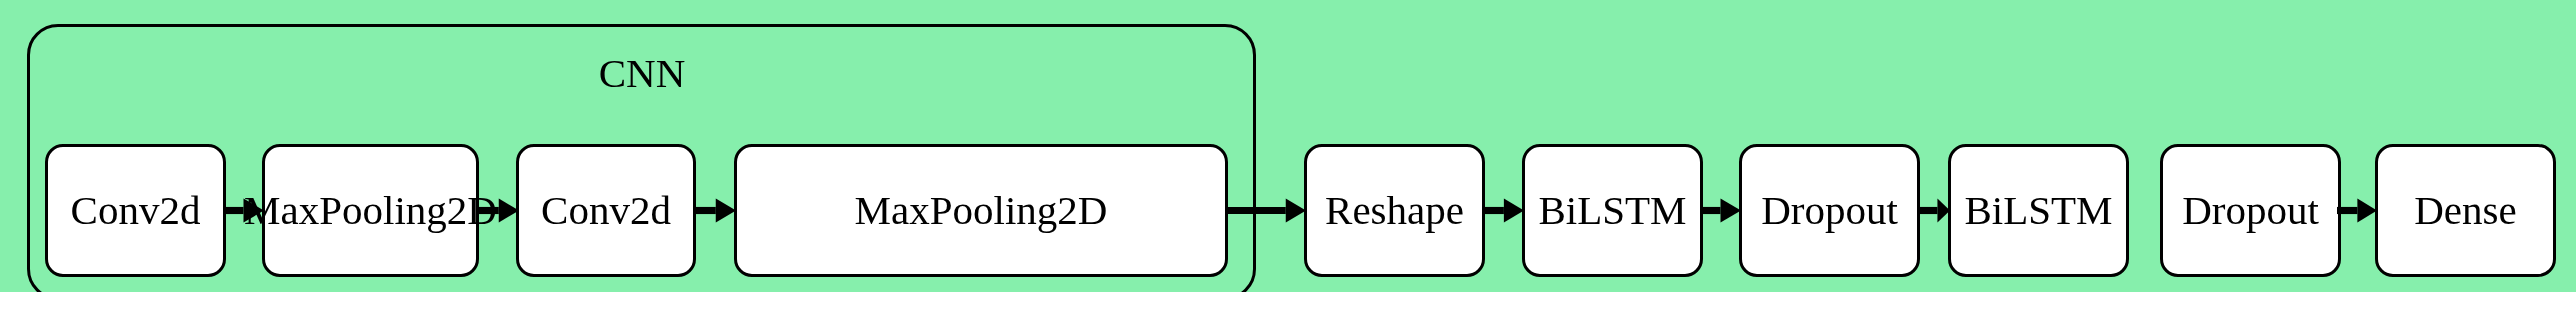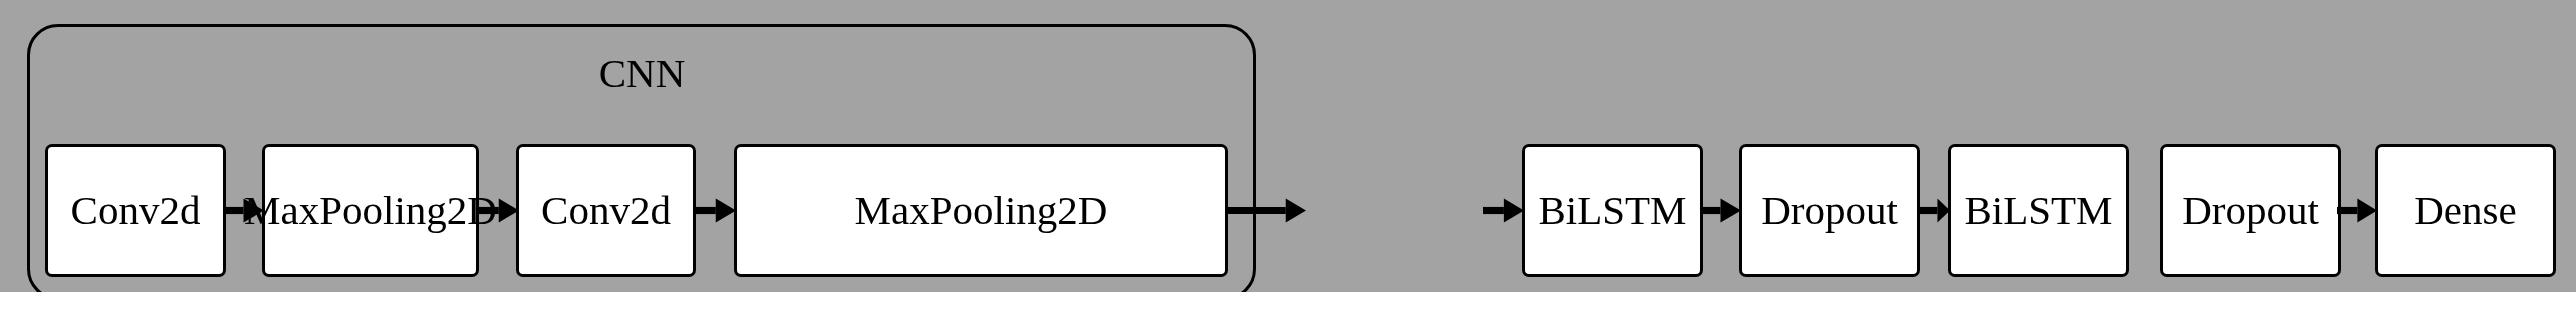--- a/index.html
+++ b/index.html
@@ -31,21 +31,21 @@
     line-height: 1;
     white-space: nowrap;
     text-align: center;
     font-family: "Liberation Serif", "DejaVu Serif", serif;
   }
   
   .layer-box {
     position: absolute;
     box-sizing: border-box;
     border: 3.1px solid #000000;
-    border-radius: 7px;
+    border-radius: 18px;
     background: #ffffff;
     display: flex;
     align-items: center;
     justify-content: center;
   }
   .layer-label {
     color: #000000;
     font-size: 41px;
     line-height: 1;
     white-space: nowrap;
@@ -59,35 +59,38 @@
   .arrow svg {
     display: block;
     width: 100%;
     height: 100%;
     overflow: visible;
   }
 </style>
 </head>
 <body>
 
-<div id="diagram-root" style="width: 2576px; height: 292px; background: #a3a3a3;">
+<div id="diagram-root" style="width: 2576px; height: 292px; background: #86efac;">
 
 <div class="group-box" style="left: 27px; top: 23.5px; width: 1229px; height: 276px; border-color: rgb(0, 0, 0);"></div>
     <div class="group-label" style="left: 548px; top: 53px; width: 188px; color: rgb(0, 0, 0);">CNN</div>
     <div class="layer-box" style="left: 45px; top: 144px; width: 181px; height: 133px; border-color: rgb(0, 0, 0); background: rgb(255, 255, 255);">
       <span class="layer-label" style="color: rgb(0, 0, 0);">Conv2d</span>
     </div>
     <div class="layer-box" style="left: 262px; top: 144px; width: 217px; height: 133px; border-color: rgb(0, 0, 0); background: rgb(255, 255, 255);">
       <span class="layer-label" style="color: rgb(0, 0, 0);">MaxPooling2D</span>
     </div>
     <div class="layer-box" style="left: 516px; top: 144px; width: 180px; height: 133px; border-color: rgb(0, 0, 0); background: rgb(255, 255, 255);">
       <span class="layer-label" style="color: rgb(0, 0, 0);">Conv2d</span>
     </div>
     <div class="layer-box" style="left: 734px; top: 144px; width: 494px; height: 133px; border-color: rgb(0, 0, 0); background: rgb(255, 255, 255);">
       <span class="layer-label" style="color: rgb(0, 0, 0);">MaxPooling2D</span>
+    </div>
+    <div class="layer-box" style="left: 1304px; top: 144px; width: 181px; height: 133px; border-color: rgb(0, 0, 0); background: rgb(255, 255, 255);">
+      <span class="layer-label" style="color: rgb(0, 0, 0);">Reshape</span>
     </div>
     <div class="layer-box" style="left: 1522px; top: 144px; width: 181px; height: 133px; border-color: rgb(0, 0, 0); background: rgb(255, 255, 255);">
       <span class="layer-label" style="color: rgb(0, 0, 0);">BiLSTM</span>
     </div>
     <div class="layer-box" style="left: 1739px; top: 144px; width: 181px; height: 133px; border-color: rgb(0, 0, 0); background: rgb(255, 255, 255);">
       <span class="layer-label" style="color: rgb(0, 0, 0);">Dropout</span>
     </div>
     <div class="layer-box" style="left: 1948px; top: 144px; width: 181px; height: 133px; border-color: rgb(0, 0, 0); background: rgb(255, 255, 255);">
       <span class="layer-label" style="color: rgb(0, 0, 0);">BiLSTM</span>
     </div>

